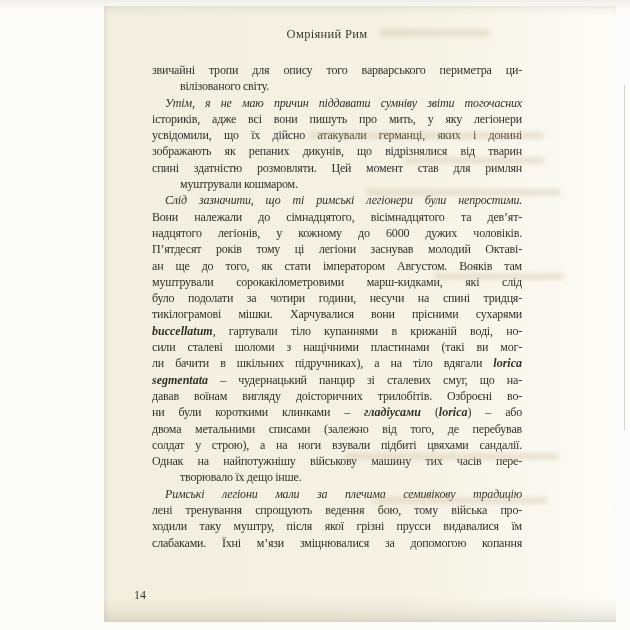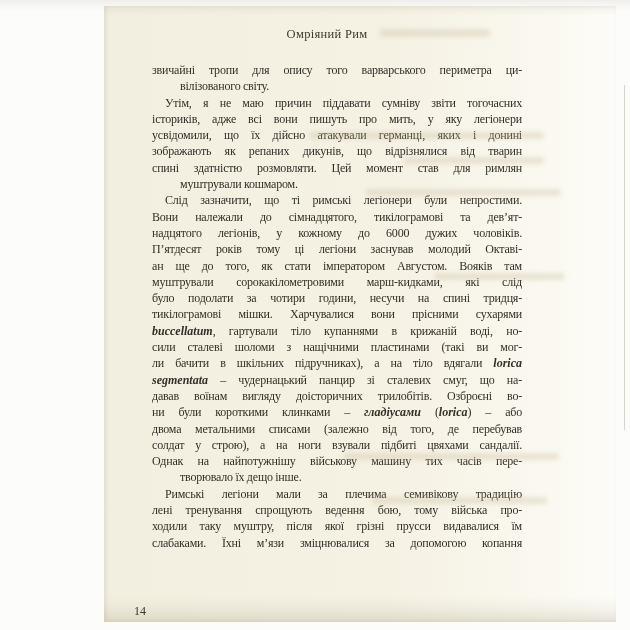--- a/index.html
+++ b/index.html
@@ -50,26 +50,26 @@
     word-spacing: -0.3px;
   }
   .line {
     width: 370px;
     line-height: 16.3px;
     height: 16.3px;
     overflow: hidden;
     text-align: justify;
     text-align-last: justify;
   }
-  .line.indent { text-indent: 13px; }
+  .line.indent { text-indent: 13px; font-style: italic; }
   .line.loose { text-align-last: left; margin-left: 28px; }
   .line i { letter-spacing: 0; font-weight: bold; }
   .folio {
     position: absolute;
-    left: 30px; top: 598px;
+    left: 30px; top: 582px;
     font-size: 12px;
     color: #3a362e;
   }
   .ghost {
     position: absolute;
     height: 7px;
     background: rgba(200,188,152,0.32);
     filter: blur(2px);
     border-radius: 3px;
   }
@@ -97,21 +97,21 @@
     <div class="body-text">
         <div class="line">звичайні тропи для опису того варварського периметра ци-</div>
         <div class="line loose">вілізованого світу.</div>
         <div class="line indent">Утім, я не маю причин піддавати сумніву звіти тогочасних</div>
         <div class="line">істориків, адже всі вони пишуть про мить, у яку легіонери</div>
         <div class="line">усвідомили, що їх дійсно атакували германці, яких і донині</div>
         <div class="line">зображають як репаних дикунів, що відрізнялися від тварин</div>
         <div class="line">спині здатністю розмовляти. Цей момент став для римлян</div>
         <div class="line loose">муштрували кошмаром.</div>
         <div class="line indent">Слід зазначити, що ті римські легіонери були непростими.</div>
-        <div class="line">Вони належали до сімнадцятого, тикілограмові та дев’ят-</div>
+        <div class="line">Вони належали до сімнадцятого, вісімнадцятого та дев’ят-</div>
         <div class="line">надцятого легіонів, у кожному до 6000 дужих чоловіків.</div>
         <div class="line">П’ятдесят років тому ці легіони заснував молодий Октаві-</div>
         <div class="line">ан ще до того, як стати імператором Августом. Вояків там</div>
         <div class="line">муштрували сорокакілометровими марш-кидками, які слід</div>
         <div class="line">було подолати за чотири години, несучи на спині тридця-</div>
         <div class="line">тикілограмові мішки. Харчувалися вони прісними сухарями</div>
         <div class="line"><i>buccellatum</i>, гартували тіло купаннями в крижаній воді, но-</div>
         <div class="line">сили сталеві шоломи з нащічними пластинами (такі ви мог-</div>
         <div class="line">ли бачити в шкільних підручниках), а на тіло вдягали <i>lorica</i></div>
         <div class="line"><i>segmentata</i> – чудернацький панцир зі сталевих смуг, що на-</div>

